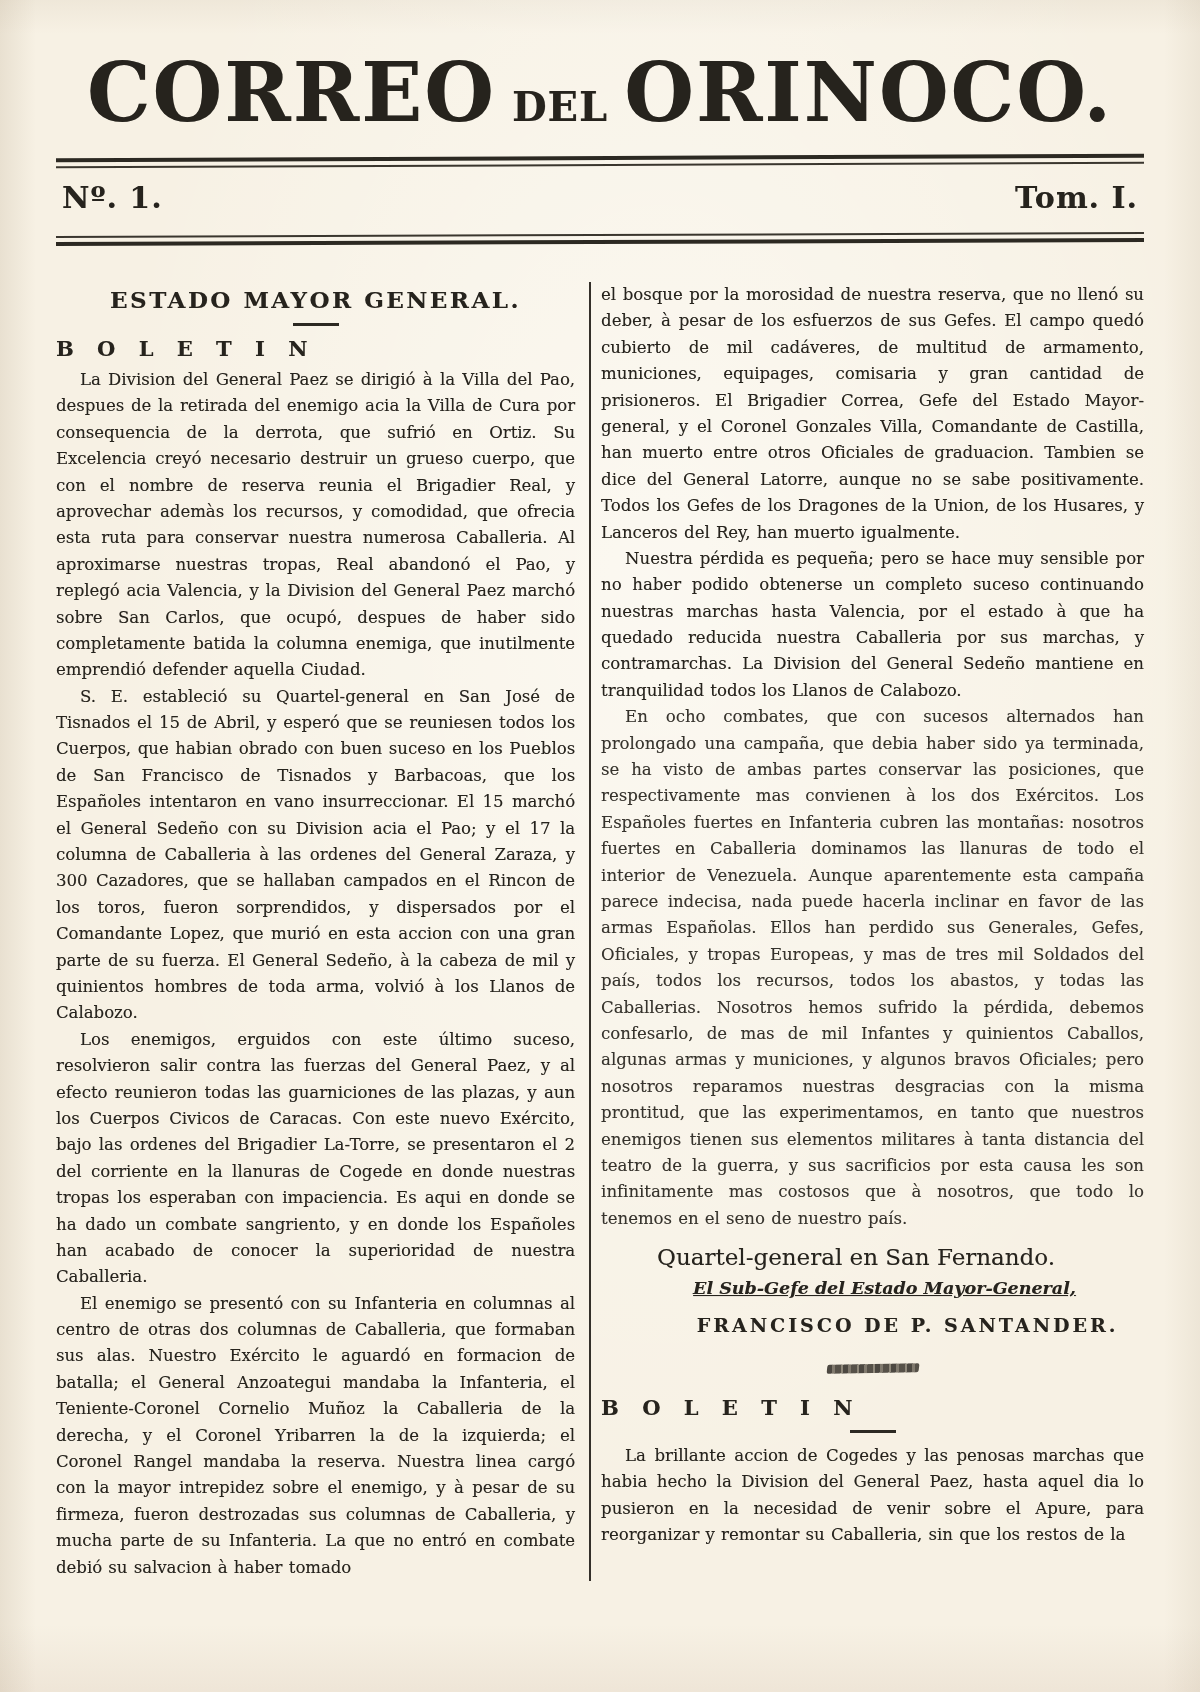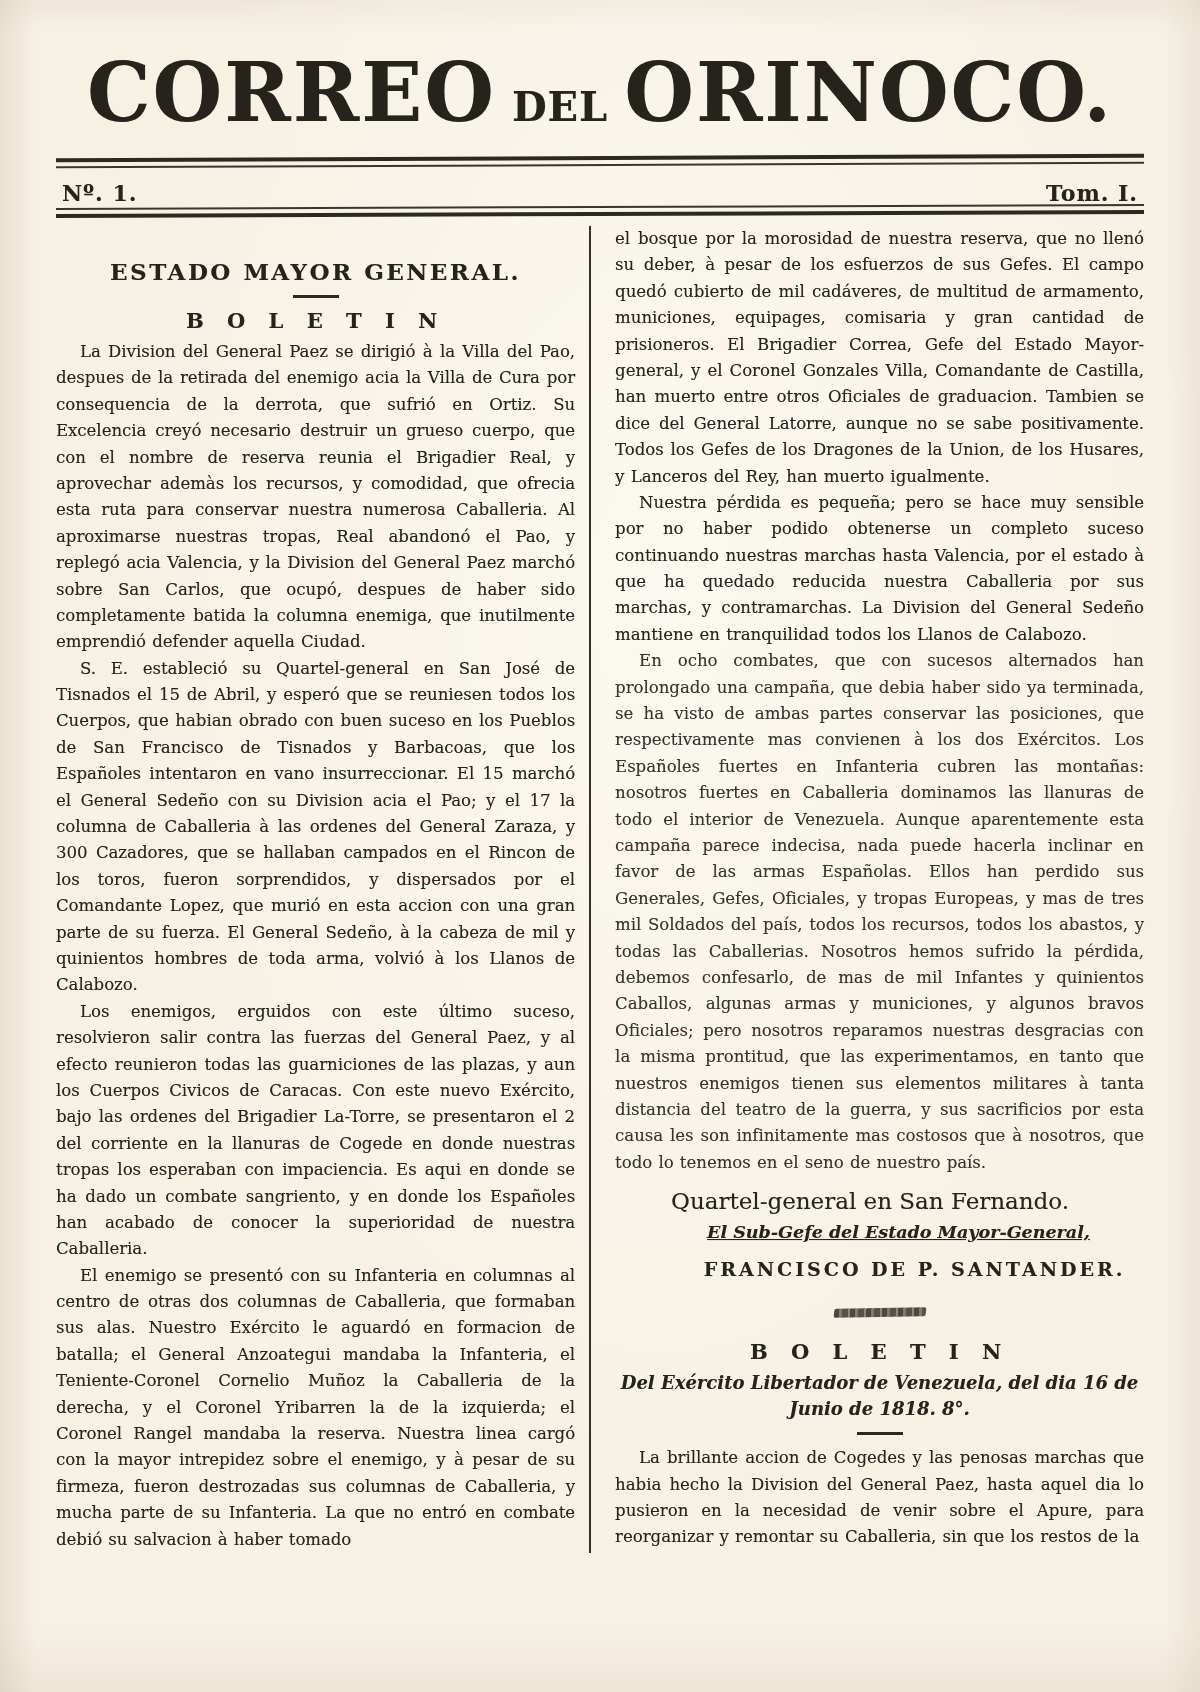--- a/index.html
+++ b/index.html
@@ -53,62 +53,63 @@
   .rule-double-b {
     height: 4px;
     border-top: 2px solid #3a362e;
     border-bottom: 4px solid #2c2922;
     transform: rotate(-0.2deg);
   }
 
   .dateline-row {
     display: flex;
     align-items: flex-end;
-    padding: 14px 6px 0 6px;
-    font-weight: 700;
-    font-size: 22px;
+    padding: 14px 6px 19px 6px;
+    font-weight: 700;
+    font-size: 30px;
     letter-spacing: 1px;
   }
   .dateline-row .left  { flex: 1; text-align: left; }
   .dateline-row .mid   { flex: 4; text-align: center; }
   .dateline-row .right { flex: 1; text-align: right; }
 
   
   .columns {
     display: flex;
     margin-top: 10px;
   }
   .col-left {
     box-sizing: border-box;
     width: 49%;
     padding-right: 14px;
   }
   .col-right {
     box-sizing: border-box;
     width: 51%;
     border-left: 2px solid #34302a;
-    padding-left: 24px;
+    padding-left: 10px;
+    margin-top: 28px;
   }
 
   .section-heading {
     margin: 32px 0 2px 0;
     text-align: center;
     font-size: 23px;
     font-weight: 700;
     letter-spacing: 2.5px;
   }
   .short-rule {
     width: 46px;
     height: 3px;
     background: #2c2922;
     margin: 10px auto 10px auto;
   }
   .bulletin-title {
     margin: 4px 0 6px 0;
-    text-align: center;
+    text-align: left;
     font-size: 21px;
     font-weight: 700;
     letter-spacing: 8px;
   }
   .bulletin-subtitle {
     margin: 0 0 10px 0;
     text-align: center;
     font-style: italic;
     font-weight: 600;
     font-size: 18px;
@@ -197,21 +198,20 @@
       <p class="body-par">Nuestra pérdida es pequeña; pero se hace muy sensible por no haber podido obtenerse un completo suceso continuando nuestras marchas hasta Valencia, por el estado à que ha quedado reducida nuestra Caballeria por sus marchas, y contramarchas. La Division del General Sedeño mantiene en tranquilidad todos los Llanos de Calabozo.</p>
       <p class="body-par faded">En ocho combates, que con sucesos alternados han prolongado una campaña, que debia haber sido ya terminada, se ha visto de ambas partes conservar las posiciones, que respectivamente mas convienen à los dos Exércitos. Los Españoles fuertes en Infanteria cubren las montañas: nosotros fuertes en Caballeria dominamos las llanuras de todo el interior de Venezuela. Aunque aparentemente esta campaña parece indecisa, nada puede hacerla inclinar en favor de las armas Españolas. Ellos han perdido sus Generales, Gefes, Oficiales, y tropas Europeas, y mas de tres mil Soldados del país, todos los recursos, todos los abastos, y todas las Caballerias. Nosotros hemos sufrido la pérdida, debemos confesarlo, de mas de mil Infantes y quinientos Caballos, algunas armas y municiones, y algunos bravos Oficiales; pero nosotros reparamos nuestras desgracias con la misma prontitud, que las experimentamos, en tanto que nuestros enemigos tienen sus elementos militares à tanta distancia del teatro de la guerra, y sus sacrificios por esta causa les son infinitamente mas costosos que à nosotros, que todo lo tenemos en el seno de nuestro país.</p>
 
       <p class="place-line">Quartel-general en San Fernando.</p>
       <p class="sig-role">El Sub-Gefe del Estado Mayor-General,</p>
       <p class="sig-name">FRANCISCO DE P. SANTANDER.</p>
 
       <div class="ornament"></div>
 
       <h3 class="bulletin-title">B O L E T I N</h3>
-      <p class="bulletin-subtitle"><span>Del Exército Libertador de Venezuela, del dia 16 de</span><br><span>Junio de 1818. 8°.</span></p>
       <div class="short-rule"></div>
 
       <p class="body-par">La brillante accion de Cogedes y las penosas marchas que habia hecho la Division del General Paez, hasta aquel dia lo pusieron en la necesidad de venir sobre el Apure, para reorganizar y remontar su Caballeria, sin que los restos de la</p>
     </section>
 
   </main>
 
 </div>
 
 </body></html>

